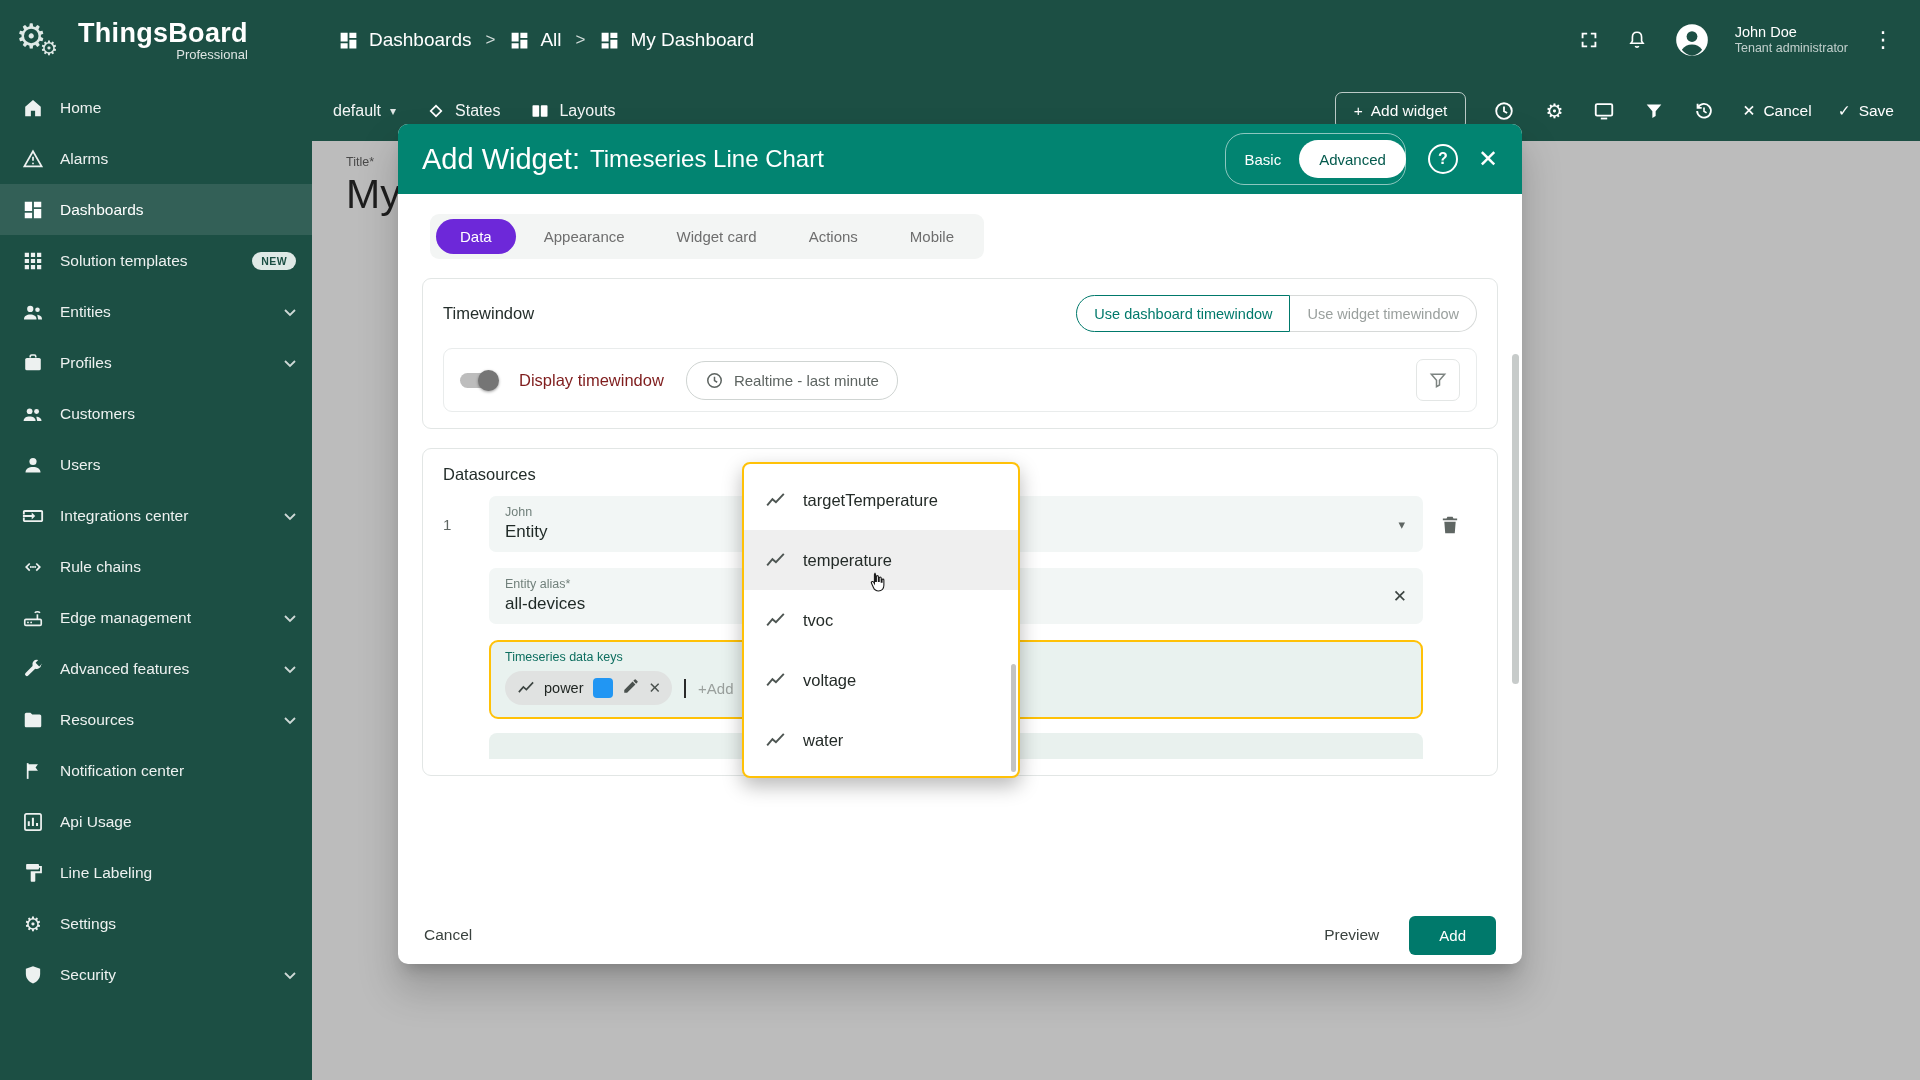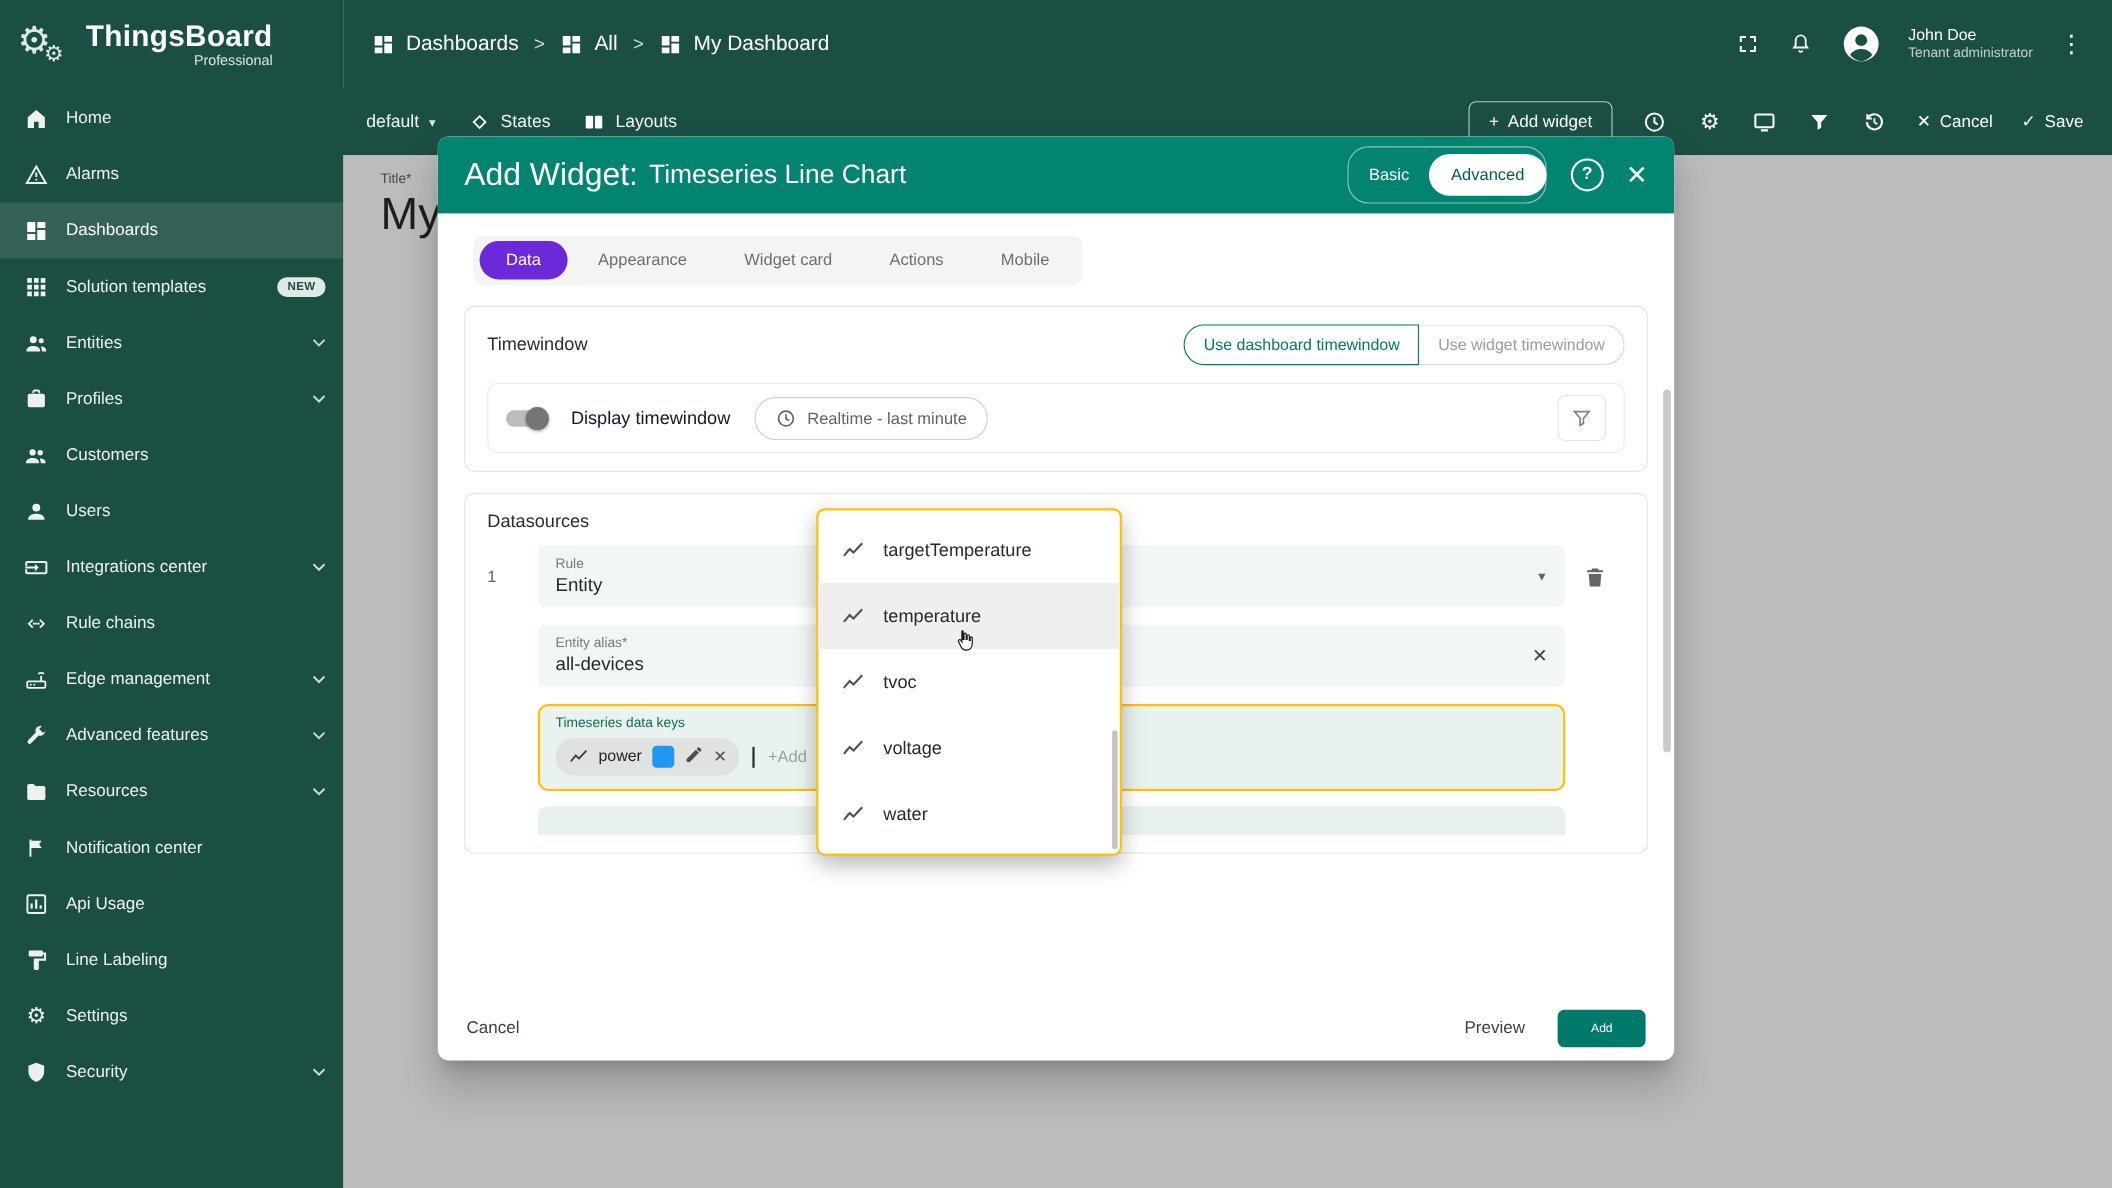--- a/index.html
+++ b/index.html
@@ -80,21 +80,21 @@
   .card-title { font-size:16.5px; font-weight:500; color:#242e2b; }
 
   .tw-toggle { display:flex; }
   .tw-btn { height:37px; padding:0 17px; display:flex; align-items:center; font-size:14.5px; background:#fff; cursor:pointer; }
   .tw-btn.sel { border:1px solid #00796b; color:#00796b; font-weight:500; border-radius:19px 0 0 19px; }
   .tw-btn.unsel { border:1px solid #d6d9d8; border-left:none; color:#9aa09e; border-radius:0 19px 19px 0; }
 
   .tw-row { margin-top:16px; border:1px solid #e9ecec; border-radius:9px; padding:10px 16px; display:flex; align-items:center; gap:22px; }
   .switch { position:relative; width:37px; height:15px; background:#bdbdbd; border-radius:8px; flex:0 0 37px; cursor:pointer; }
   .switch .knob { position:absolute; right:-2px; top:-3px; width:21px; height:21px; border-radius:50%; background:#757575; box-shadow:0 1px 3px rgba(0,0,0,.4); }
-  .dt-label { color:#0f172a; font-size:16.5px; }
+  .dt-label { color:#7f1d1d; font-size:16.5px; }
   .rt-btn { display:flex; align-items:center; gap:10px; border:1px solid #cfd4d2; border-radius:19px; padding:0 18px; height:39px; color:#5d6461; font-size:15px; cursor:pointer; }
   .rt-btn svg { width:19px; height:19px; }
   .funnel-btn { margin-left:auto; width:44px; height:42px; border:1px solid #e3e6e5; border-radius:7px; display:flex; align-items:center; justify-content:center; color:#7d8481; cursor:pointer; }
   .funnel-btn svg { width:20px; height:20px; }
 
   .ds-row { display:flex; margin-top:12px; }
   .ds-num { width:46px; padding-top:20px; color:#5f6663; font-size:15px; }
   .ds-fields { flex:1; }
   .ds-right { width:54px; display:flex; justify-content:center; padding-top:18px; color:#5f6663; }
   .ds-right svg { width:22px; height:22px; cursor:pointer; }
@@ -116,21 +116,21 @@
   .chip-edit svg, .chip-x { cursor:pointer; }
   .chip-x { font-size:15px; color:#4a514e; }
   .add-caret { width:2px; height:19px; background:#2a2a2a; }
   .add-ph { color:#9aa09d; font-size:15px; cursor:text; }
 
   .partial-bar { margin-top:14px; height:26px; background:#e9f1ee; border-radius:8px 8px 0 0; }
 
   .m-footer { height:58px; flex:0 0 58px; display:flex; align-items:center; padding:0 26px; gap:30px; }
   .f-cancel, .f-preview { font-size:15.5px; color:#3a423f; font-weight:500; cursor:pointer; }
   .f-spacer { flex:1; }
-  .f-add { background:#00796b; color:#fff; border-radius:6px; padding:11px 30px; font-size:11px; font-weight:500; cursor:pointer; }
+  .f-add { background:#00796b; color:#fff; border-radius:6px; padding:11px 30px; font-size:15px; font-weight:500; cursor:pointer; }
 
   .m-scrollbar { position:absolute; right:3px; top:160px; width:7px; height:330px; background:#c7cbca; border-radius:4px; cursor:pointer; }
 
   
   .dd { position:absolute; left:742px; top:462px; width:278px; background:#fff; border:2px solid #ffc107; border-radius:8px; z-index:8;
         box-shadow:0 8px 20px rgba(0,0,0,.28); padding:6px 0; }
   .dd-item { height:60px; display:flex; align-items:center; gap:17px; padding:0 21px; font-size:16.5px; color:#242b28; cursor:pointer; }
   .dd-item.hovered { background:#efefef; }
   .dd-item svg { width:21px; height:21px; color:#4e5653; flex:0 0 21px; }
   .dd-scroll { position:absolute; right:2px; top:200px; width:5px; height:108px; background:#c3c3c3; border-radius:3px; cursor:pointer; }
@@ -529,21 +529,21 @@
       <div class="card">
         <div class="card-head">
           <span class="card-title">Datasources</span>
         </div>
 
         <div class="ds-row">
           <span class="ds-num">1</span>
           <div class="ds-fields">
 
             <div class="field">
-              <div class="flabel">Rule</div>
+              <div class="flabel">John</div>
               <div class="fvalue">Entity</div>
               <span class="fcaret">▾</span>
             </div>
 
             <div class="field alias">
               <div class="flabel">Entity alias*</div>
               <div class="fvalue">all-devices</div>
               <span class="fclear">✕</span>
             </div>
 

